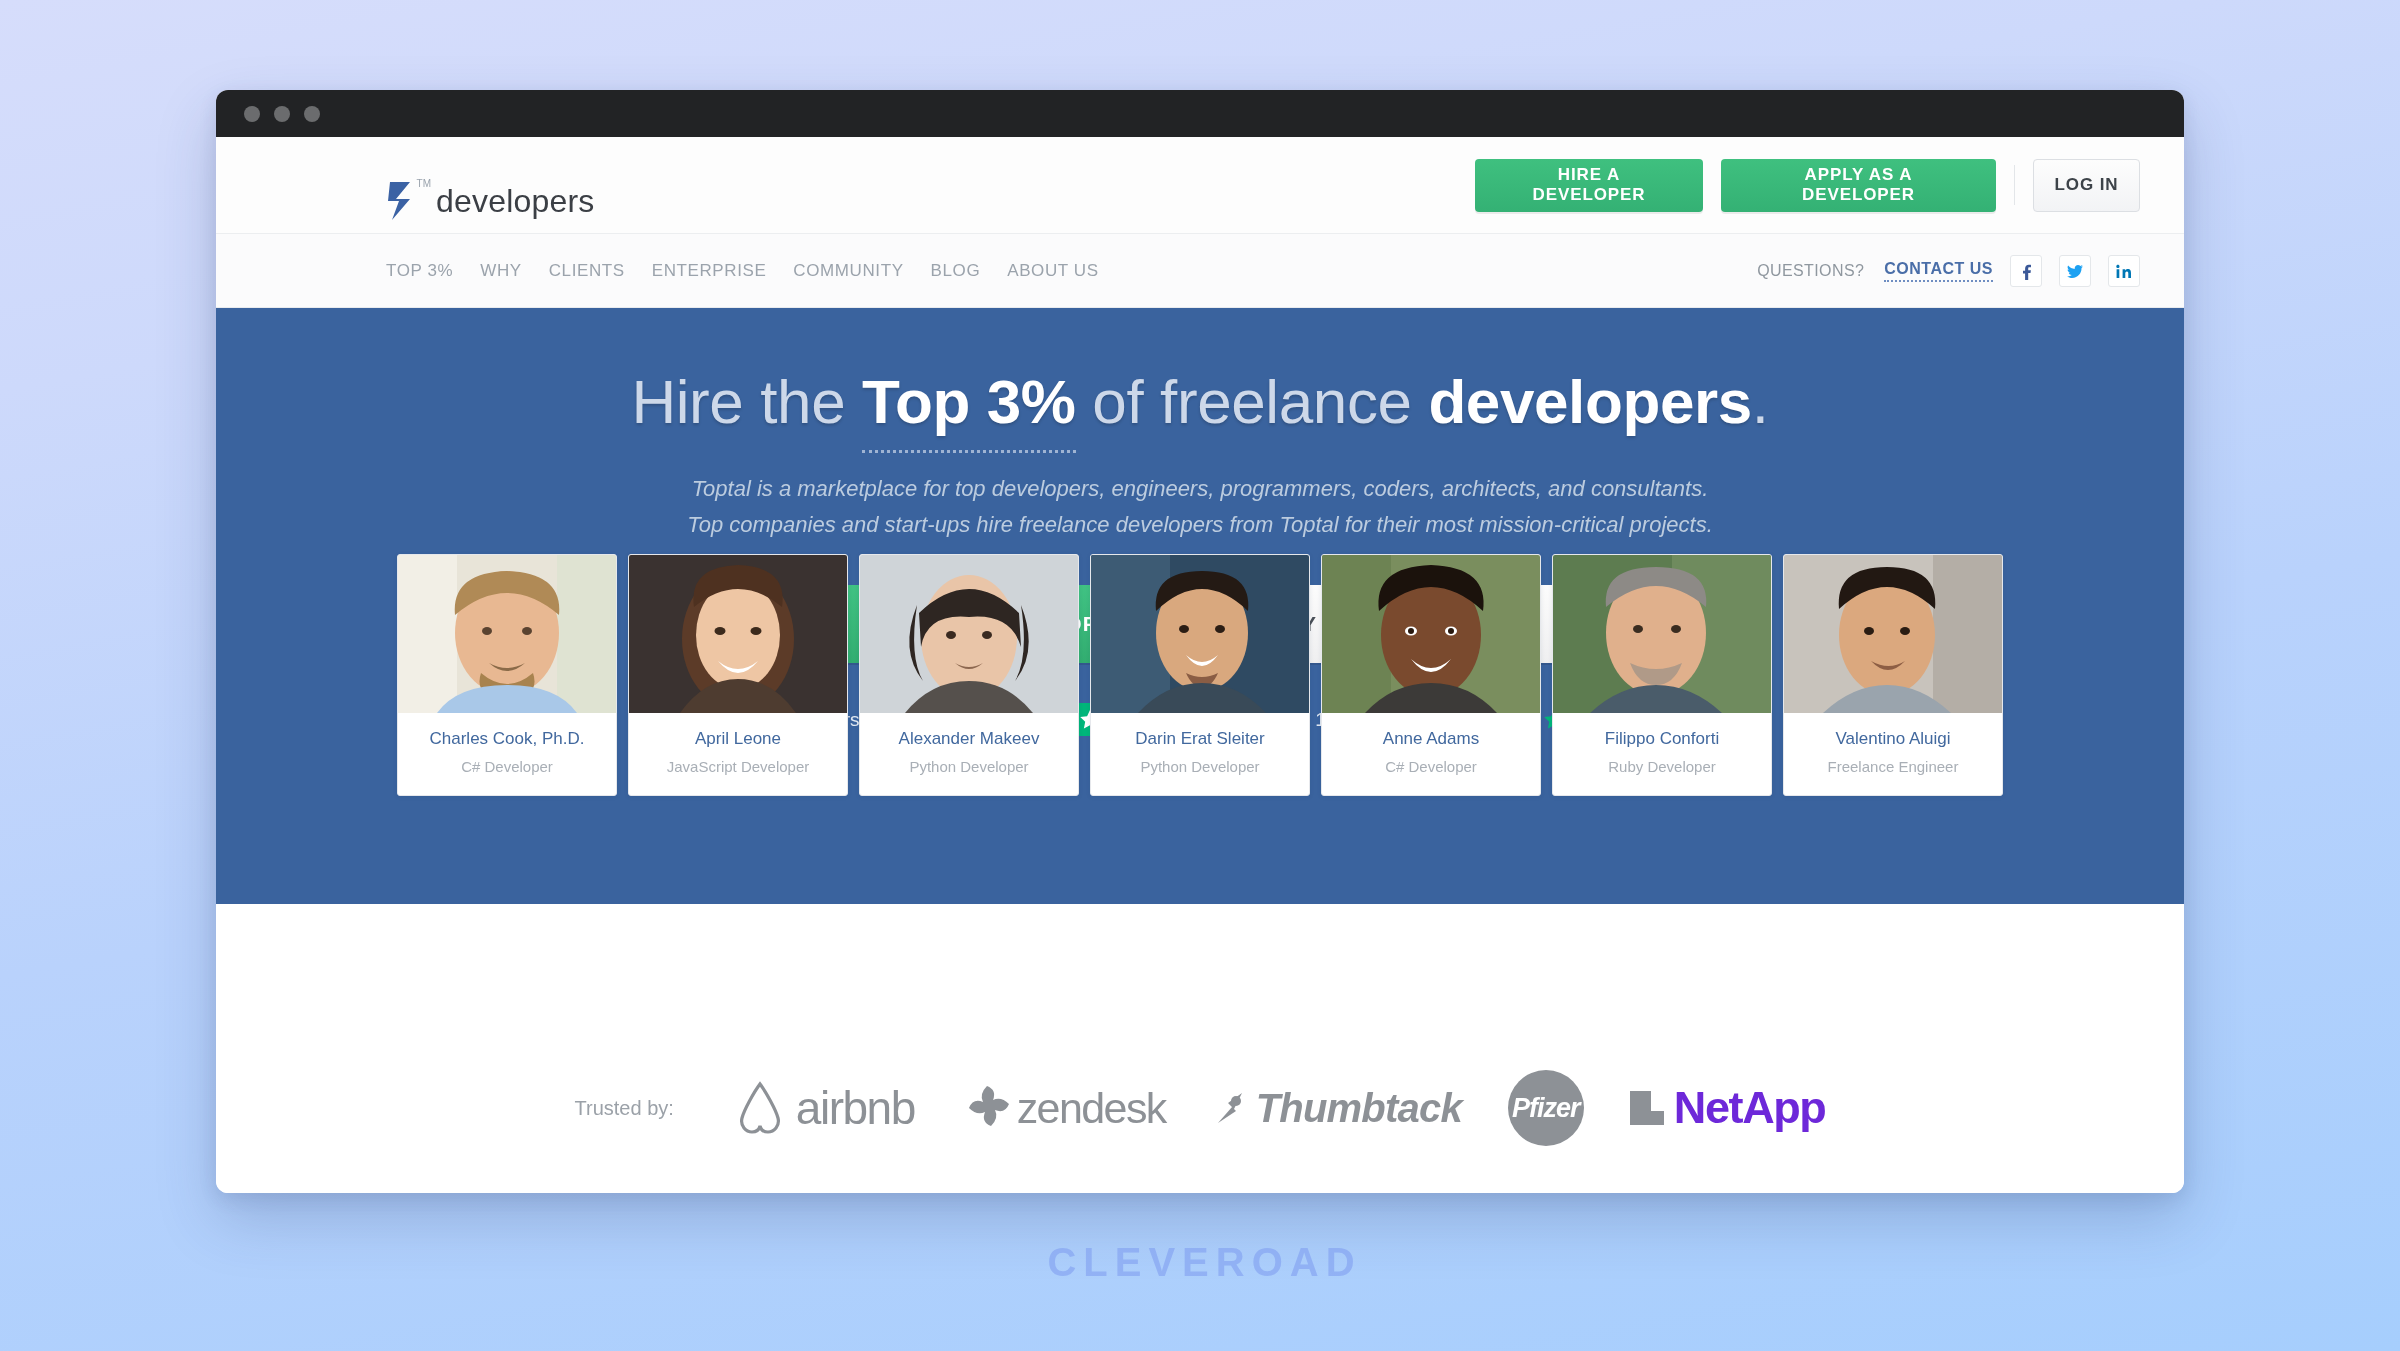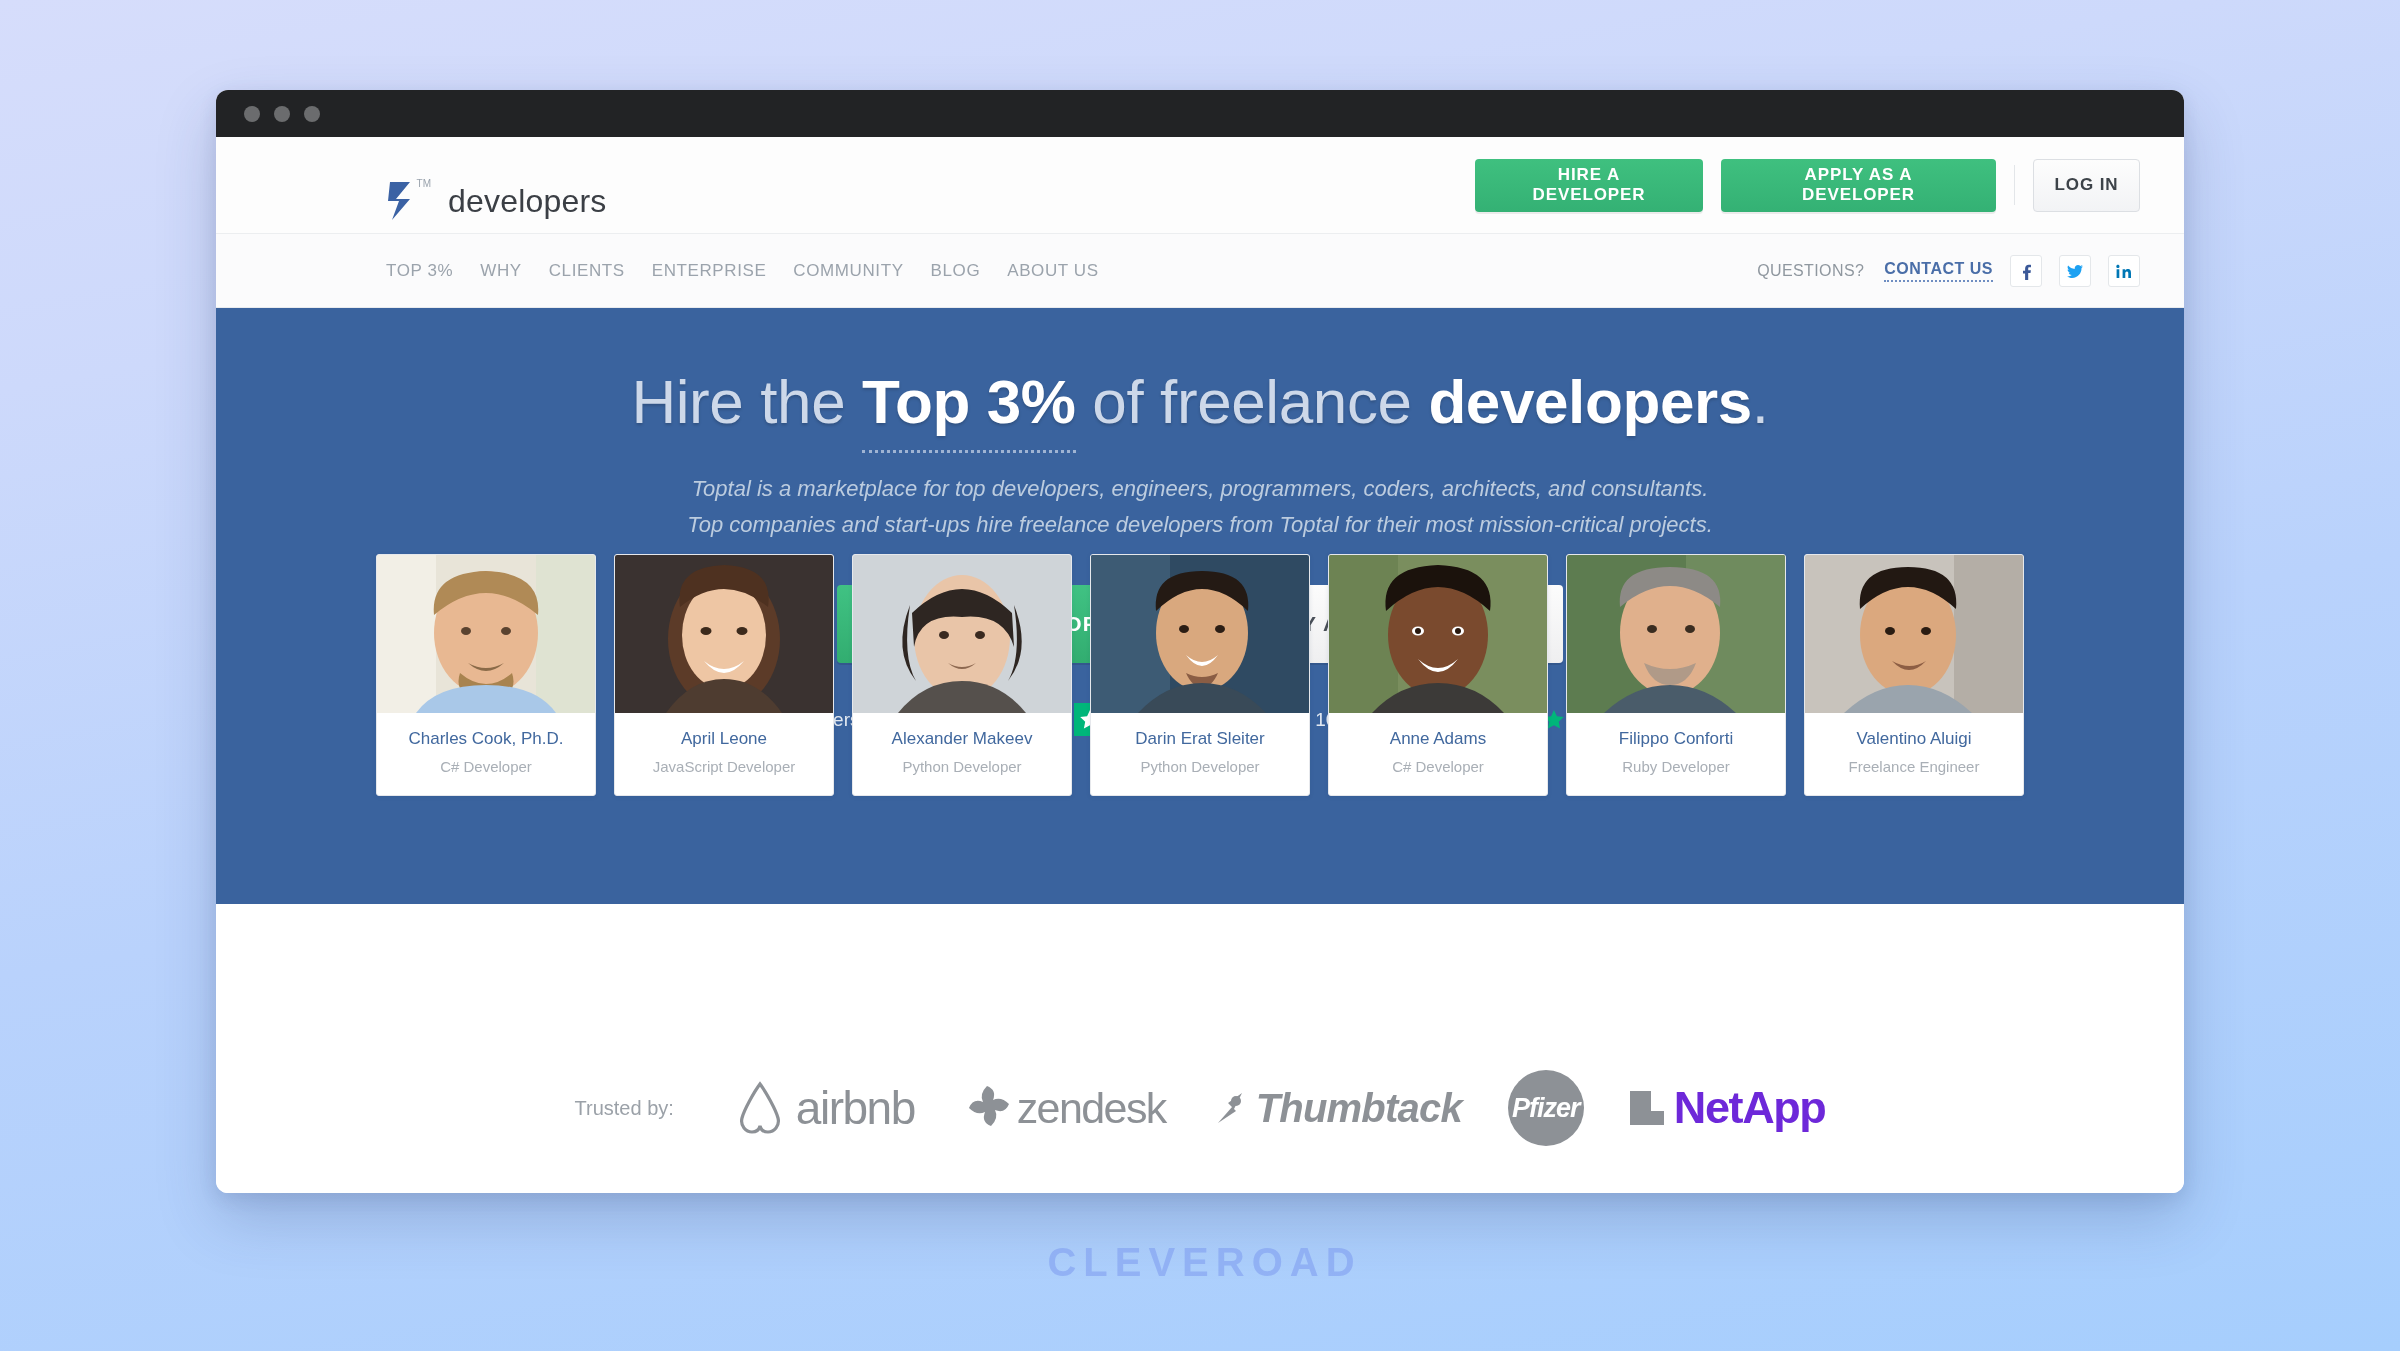--- a/index.html
+++ b/index.html
@@ -19,21 +19,21 @@
   .titlebar {
     height:47px; background:#222325; display:flex; align-items:center; padding-left:28px; gap:14px;
   }
   .dot { width:16px; height:16px; border-radius:50%; background:#6b6c6e; }
 
   
   .topbar {
     height:97px; background:#fdfdfd; display:flex; align-items:center;
     padding:0 44px 0 170px; border-bottom:1px solid #eceef0;
   }
-  .logo { display:flex; align-items:center; gap:28px;margin-top:32px; }
+  .logo { display:flex; align-items:center; gap:16px;margin-top:32px; }
   .logo-mark { width:34px; height:42px; position:relative; }
   .logo-tm {
     position:absolute; right:-11px; top:-2px; font-size:10px; color:#9aa3ad;
   }
   .logo-text { font-size:32px; color:#3b3f45; letter-spacing:.2px; }
   .topbar-right { margin-left:auto; display:flex; align-items:center; gap:18px; }
   .btn {
     border:none; border-radius:4px; font-size:17px; font-weight:bold;
     letter-spacing:.9px; cursor:pointer; font-family:inherit;
     display:flex; align-items:center; justify-content:center;
@@ -111,21 +111,21 @@
     width:33px; height:33px; background:#00b67a; display:flex; align-items:center; justify-content:center;
   }
   .star-box svg { width:24px; height:24px; }
   .trust-count { font-size:19px; color:#e2e9f2; }
   .trust-brand { display:flex; align-items:center; gap:5px; }
   .trust-brand-name { font-size:21px; color:#ffffff; font-weight:bold; letter-spacing:-.2px; }
 
   
   .devs {
     position:absolute; left:0; right:0; top:464px;
-    display:flex; justify-content:center; gap:18px; z-index:5;
+    display:flex; justify-content:center; gap:11px; z-index:5;
   }
   .dev-card {
     width:220px; background:#fff; border:1px solid #e6e8ec; border-radius:3px;
     box-shadow:0 1px 4px rgba(30,50,90,.10); overflow:hidden;
   }
   .dev-photo { width:100%; height:158px; position:relative; overflow:hidden; }
   .dev-meta { padding:16px 6px 20px; text-align:center; }
   .dev-name { font-size:17px; color:#41689e; margin-bottom:9px; cursor:pointer; }
   .dev-role { font-size:15px; color:#a9afb6; }
 

